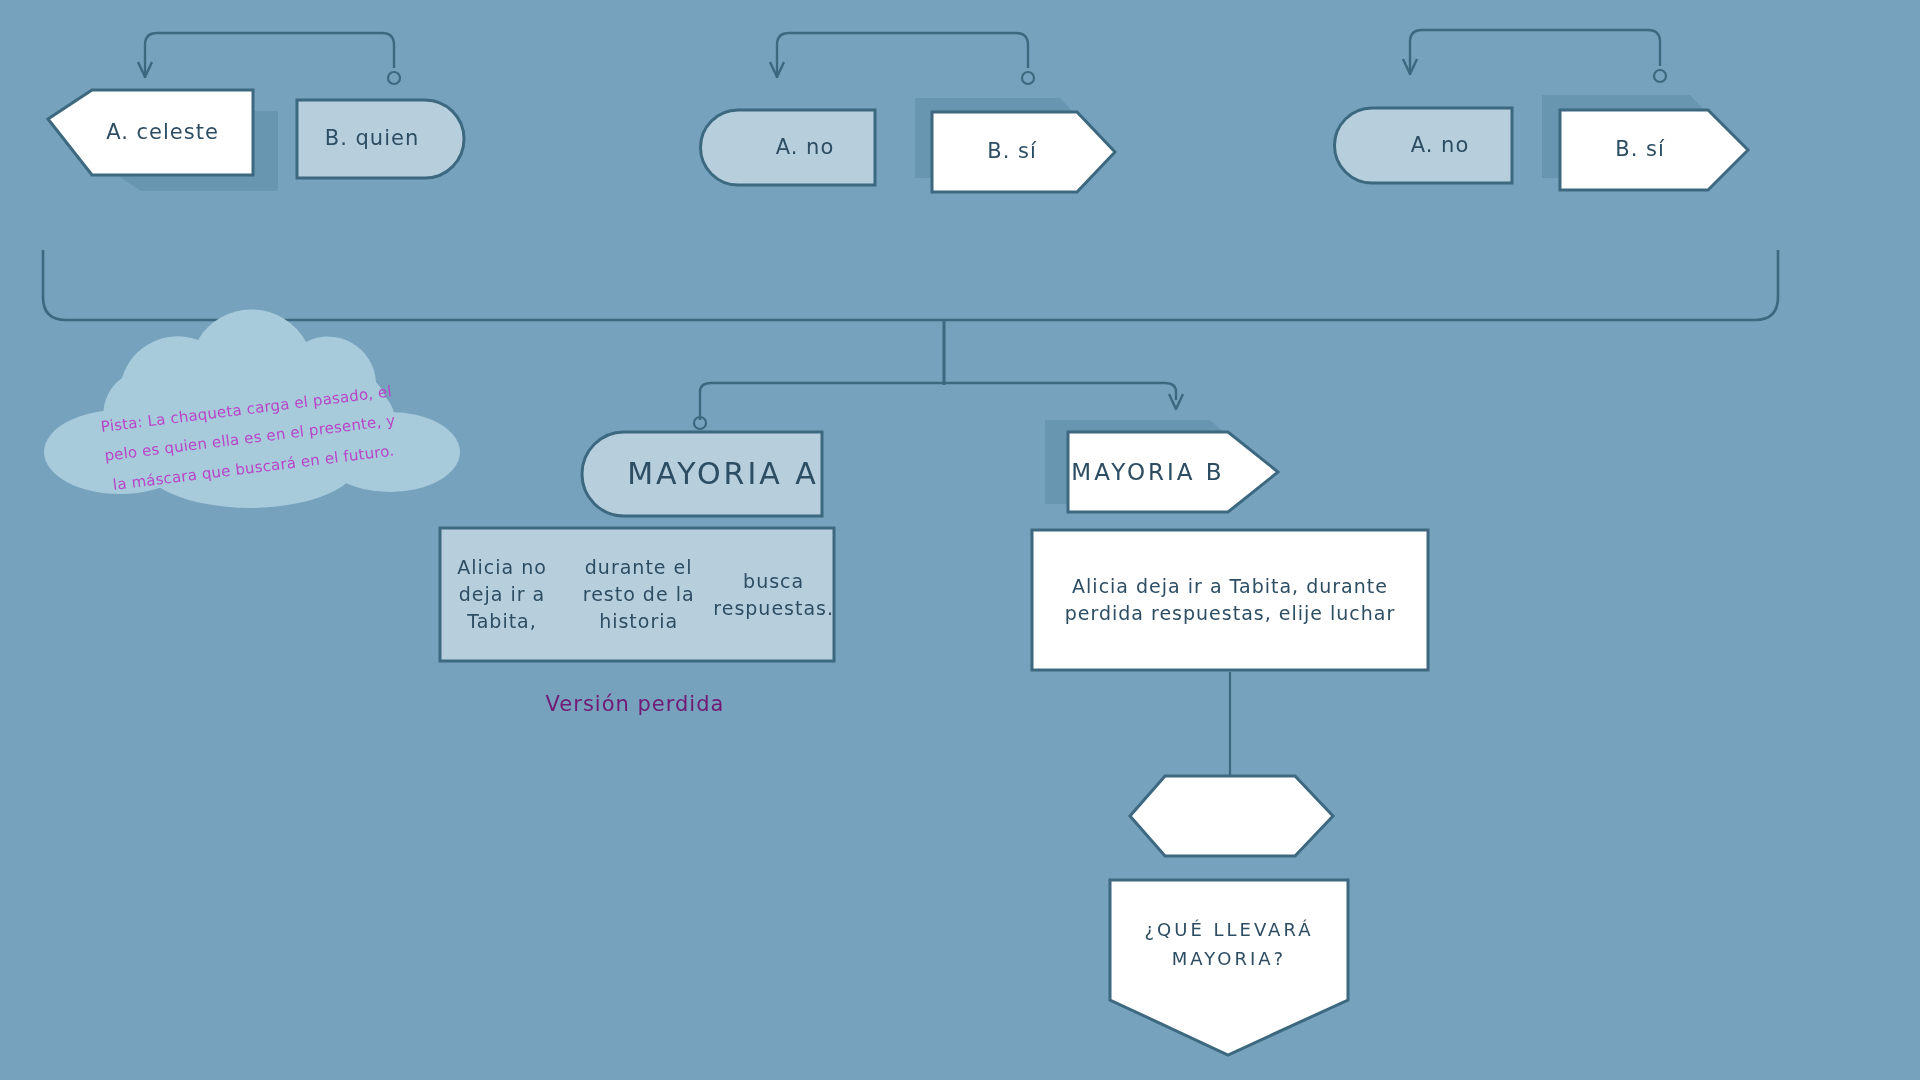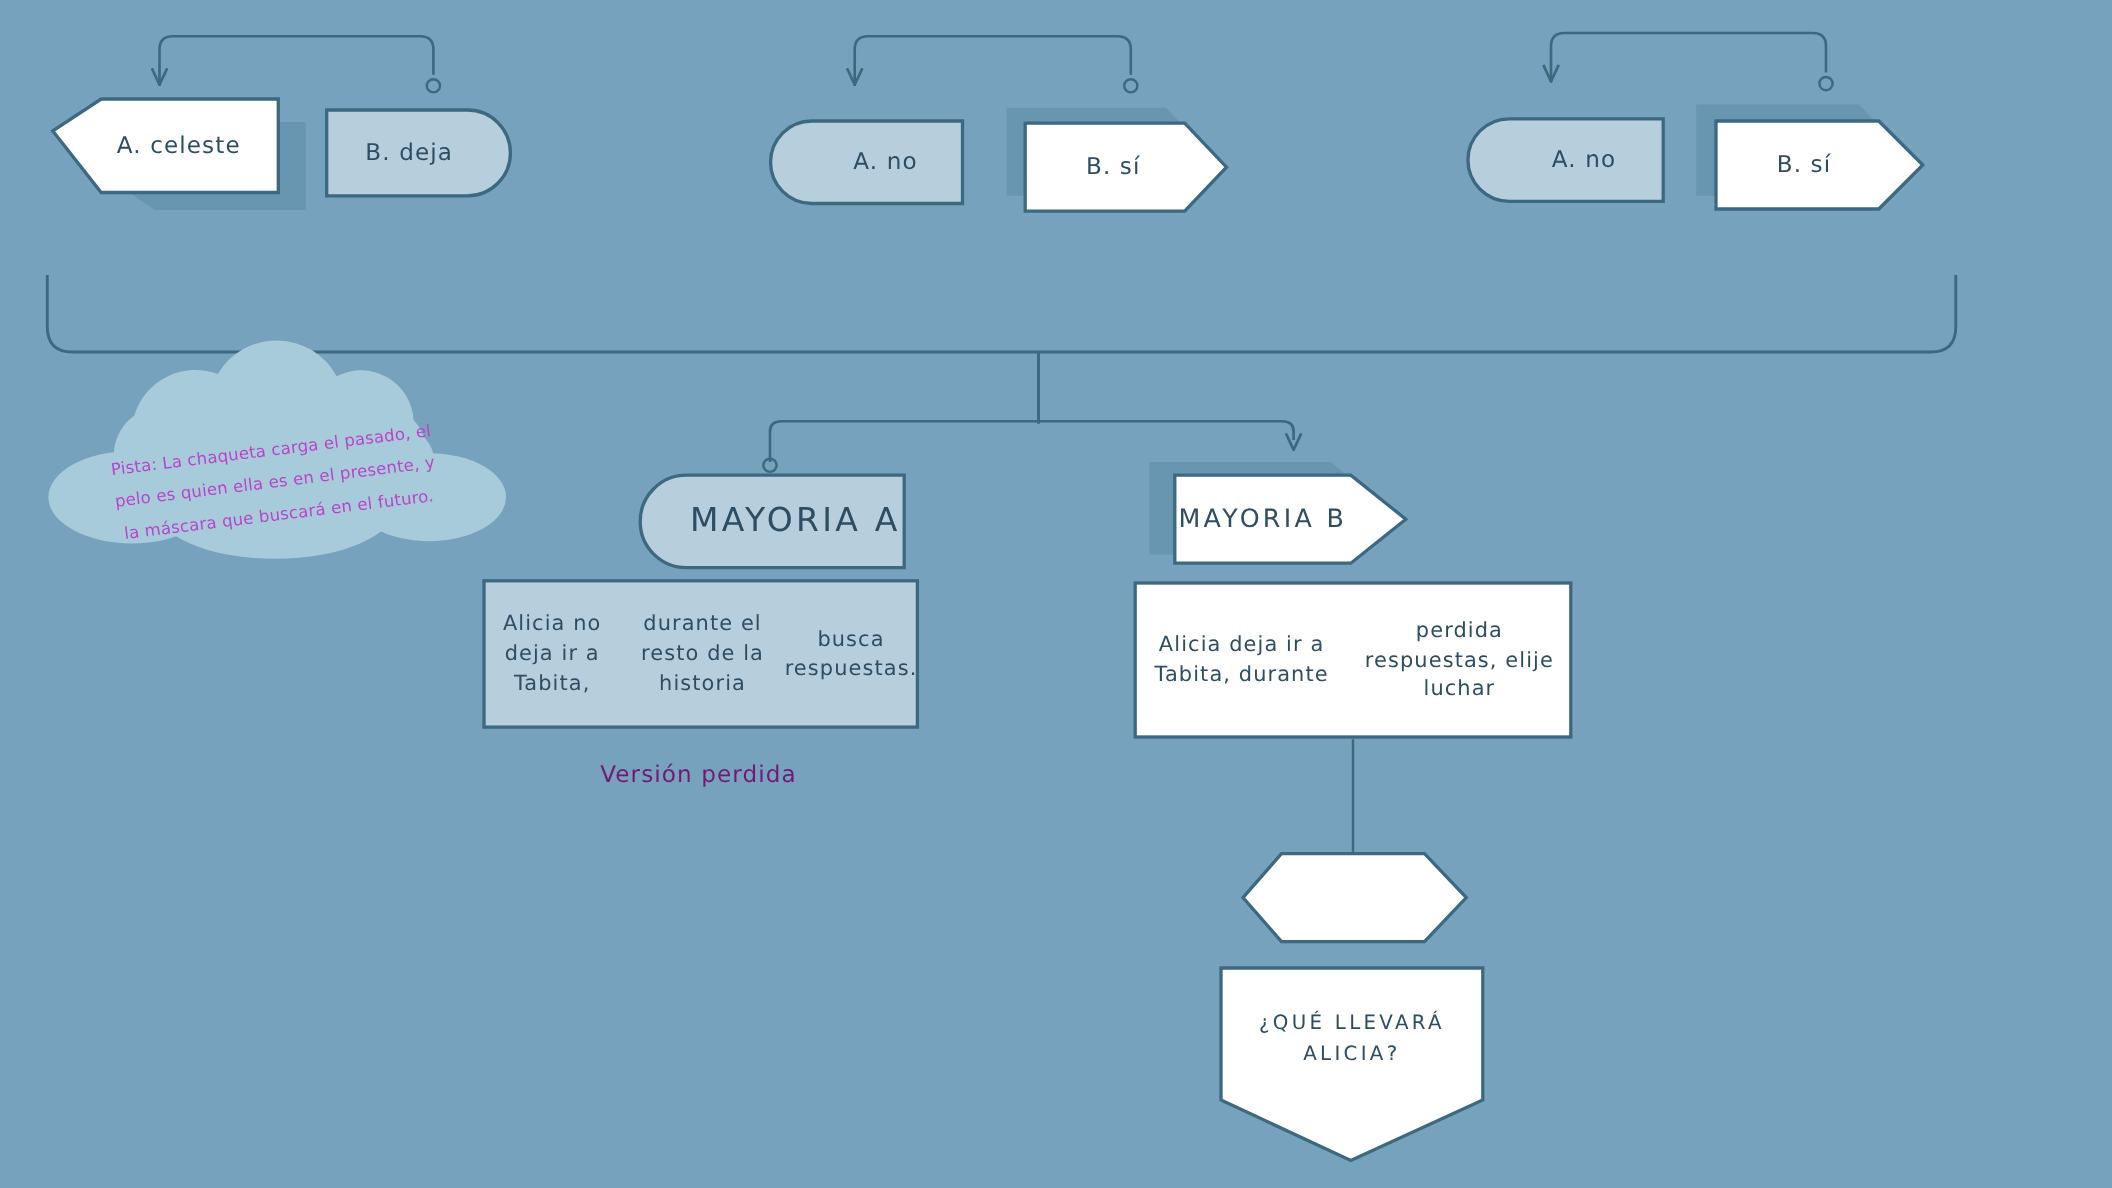--- a/index.html
+++ b/index.html
@@ -136,21 +136,21 @@
       <path d="M1130,816 L1165,776 L1295,776 L1333,816 L1295,856 L1165,856 Z" fill="#ffffff" stroke="#3c6880" stroke-width="3"></path>
     </g>
 
     <g>
       <path d="M1110,880 L1348,880 L1348,1000 L1228,1055 L1110,1000 Z" fill="#ffffff" stroke="#3c6880" stroke-width="3"></path>
     </g>
   </svg>
 
   <div class="node-text" style="left:70px;top:90px;width:185px;height:85px;font-size:21px;">A. celeste</div>
 
-  <div class="node-text" style="left:297px;top:100px;width:150px;height:78px;font-size:21px;">B. deja</div>
+  <div class="node-text" style="left:297px;top:100px;width:150px;height:78px;font-size:21px;">B. quien</div>
 
   <div class="node-text" style="left:720px;top:110px;width:170px;height:75px;font-size:21px;">A. no</div>
 
   <div class="node-text" style="left:932px;top:112px;width:160px;height:80px;font-size:21px;">B. sí</div>
 
   <div class="node-text" style="left:1355px;top:108px;width:170px;height:75px;font-size:21px;">A. no</div>
 
   <div class="node-text" style="left:1560px;top:110px;width:160px;height:80px;font-size:21px;">B. sí</div>
 
   <div class="cloud-text" style="left:100px;top:395px;width:300px;">
@@ -162,26 +162,26 @@
   <div class="node-text cap" style="left:624px;top:432px;width:198px;height:84px;font-size:30px;">MAYORIA A</div>
 
   <div class="node-text cap" style="left:1068px;top:432px;width:160px;height:80px;font-size:23px;">MAYORIA B</div>
 
   <div class="node-text" style="left:440px;top:528px;width:394px;height:133px;font-size:19px;">
     <div>Alicia no deja ir a Tabita,</div>
     <div>durante el resto de la historia</div>
     <div>busca respuestas.</div>
   </div>
 
-  <div class="node-text" style="left:1032px;top:530px;width:396px;height:140px;font-size:19px;">
+  <div class="node-text" style="left:1032px;top:530px;width:396px;height:140px;font-size:19px;flex-direction:column;">
     <div>Alicia deja ir a Tabita, durante</div>
     <div>perdida respuestas, elije luchar</div>
   </div>
 
   <div class="node-text pink" style="left:480px;top:690px;width:310px;height:30px;font-size:21px;">Versión perdida</div>
 
 
   <div class="node-text cap" style="left:1110px;top:890px;width:238px;height:110px;font-size:18px;flex-direction:column;line-height:1.6;">
     <div>¿QUÉ LLEVARÁ</div>
-    <div>ALICIA?</div>
+    <div>MAYORIA?</div>
   </div>
 
 </div>
 
 </body></html>

